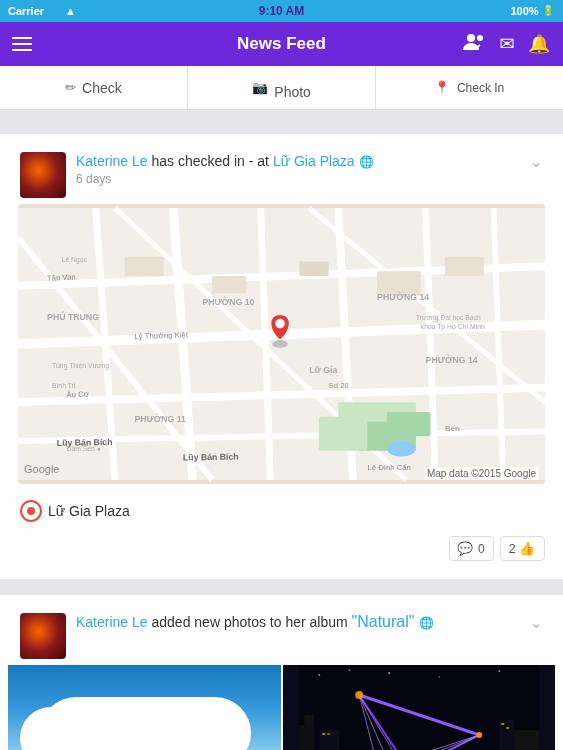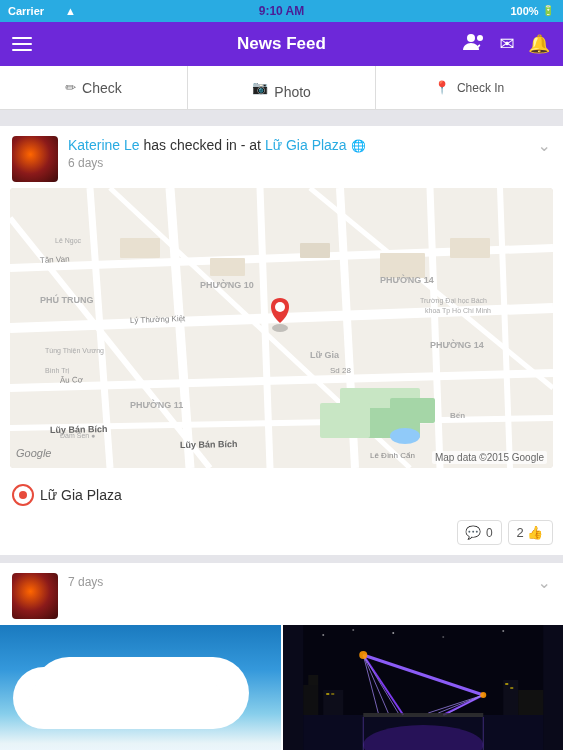--- a/index.html
+++ b/index.html
@@ -68,22 +68,22 @@
 
     
     .feed {
       background: #e5e5ea;
       padding: 8px 0;
     }
 
     
     .post-card {
       background: white;
-      margin: 8px 0 8px 0;
-      padding: 0;
+      margin: 16px 0 8px 0;
+      padding: 8px;
     }
 
     .post-header {
       display: flex;
       align-items: flex-start;
       padding: 10px 12px 6px 12px;
     }
     .avatar {
       width: 46px;
       height: 46px;
@@ -346,21 +346,21 @@
 
         <text x="320" y="185" font-size="8" fill="#999">Sd 28</text>
 
         <g transform="translate(270,140)">
           <ellipse cx="0" cy="0" rx="8" ry="4" fill="rgba(0,0,0,0.2)"></ellipse>
           <path d="M0,-30 C-12,-30 -12,-15 0,-5 C12,-15 12,-30 0,-30 Z" fill="#e53935"></path>
           <circle cx="0" cy="-21" r="5" fill="white"></circle>
         </g>
       </svg>
       <div class="map-watermark" style="font-size:10px;color:#666;background:rgba(255,255,255,0.7);padding:1px 3px;border-radius:2px;">Map data ©2015 Google</div>
-      <div style="position:absolute;bottom:4px;left:6px;font-style:italic;">
+      <div style="position:absolute;bottom:4px;left:6px;">
         <svg width="44" height="14" viewBox="0 0 44 14">
           <text x="0" y="11" font-size="11" fill="#888" font-family="Arial">Google</text>
         </svg>
       </div>
     </div>
 
     <div class="location-tag">
       <div class="location-circle">
         <div class="location-dot"></div>
       </div>
@@ -378,22 +378,23 @@
       </button>
     </div>
   </div>
 
   <div class="post-card">
     <div class="post-header">
       <div class="avatar">
         <div class="avatar-img"></div>
       </div>
       <div class="post-meta">
-        <div class="post-time">
-          <span>7 days</span>
+        <div>
+          <span class="post-author">Katerine Le</span><span class="post-action"> added new photos to her album </span><span class="album-name">"Natural"</span>
+          <span style="color:#aaa;font-size:12px;"> 🌐</span>
         </div>
       </div>
       <div class="post-chevron">⌄</div>
     </div>
 
     <div class="photo-grid">
       <div class="photo-left">
         <div class="cloud-shape"></div>
 
         <div style="position:absolute;bottom:38%;left:25%;width:40%;height:20%;background:white;border-radius:30px;"></div>

